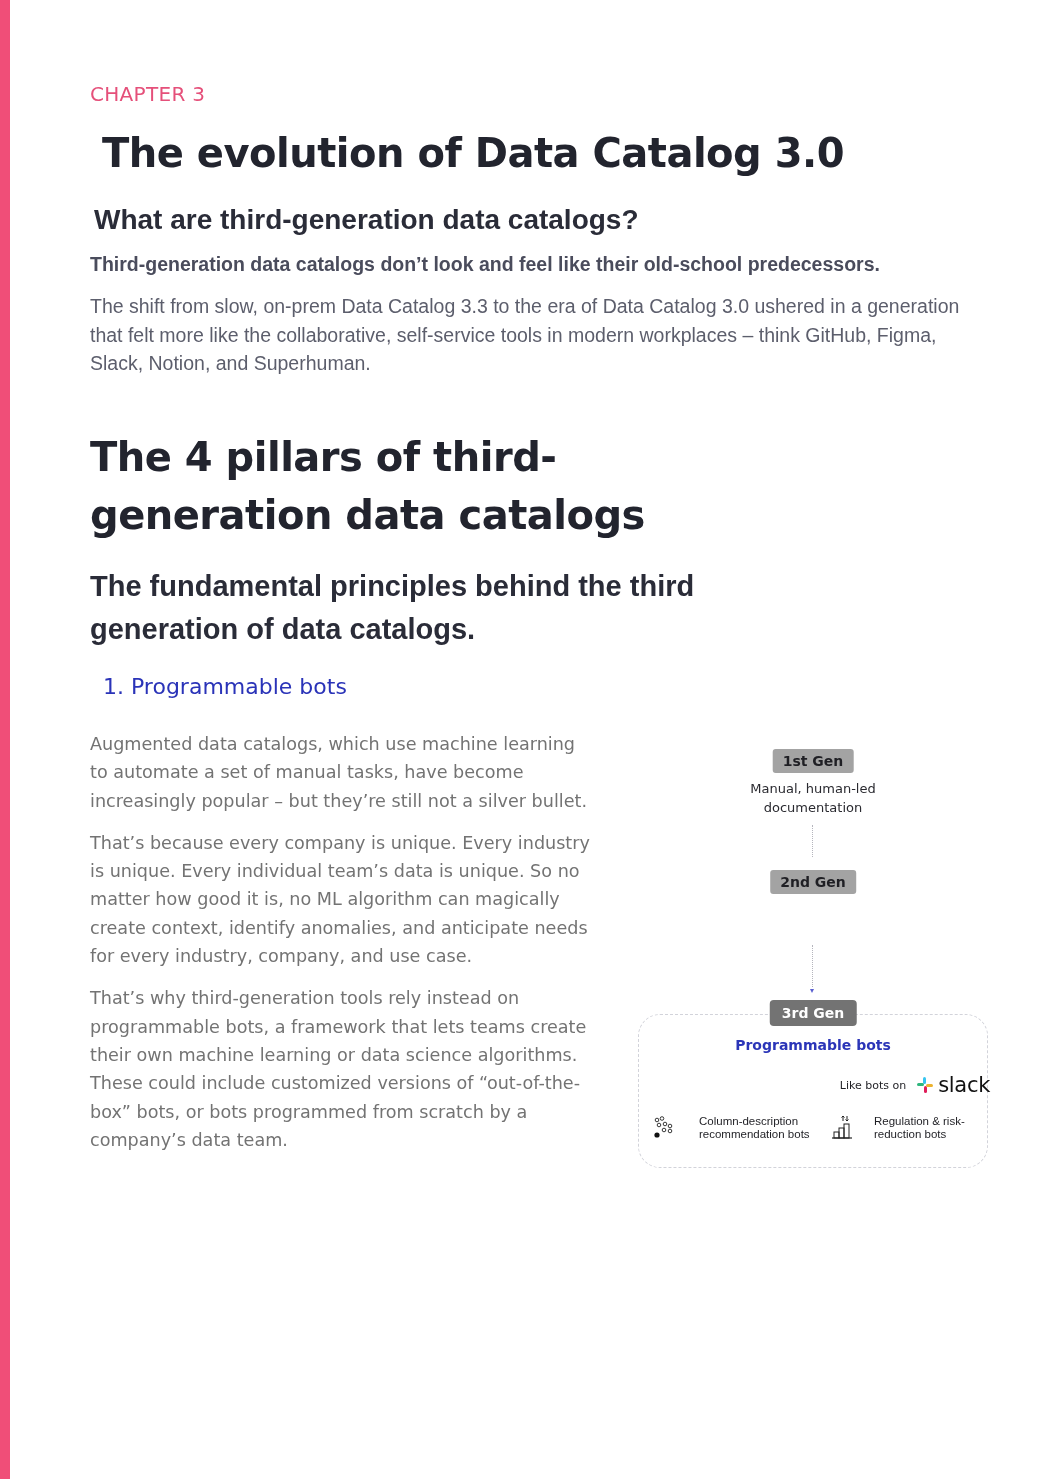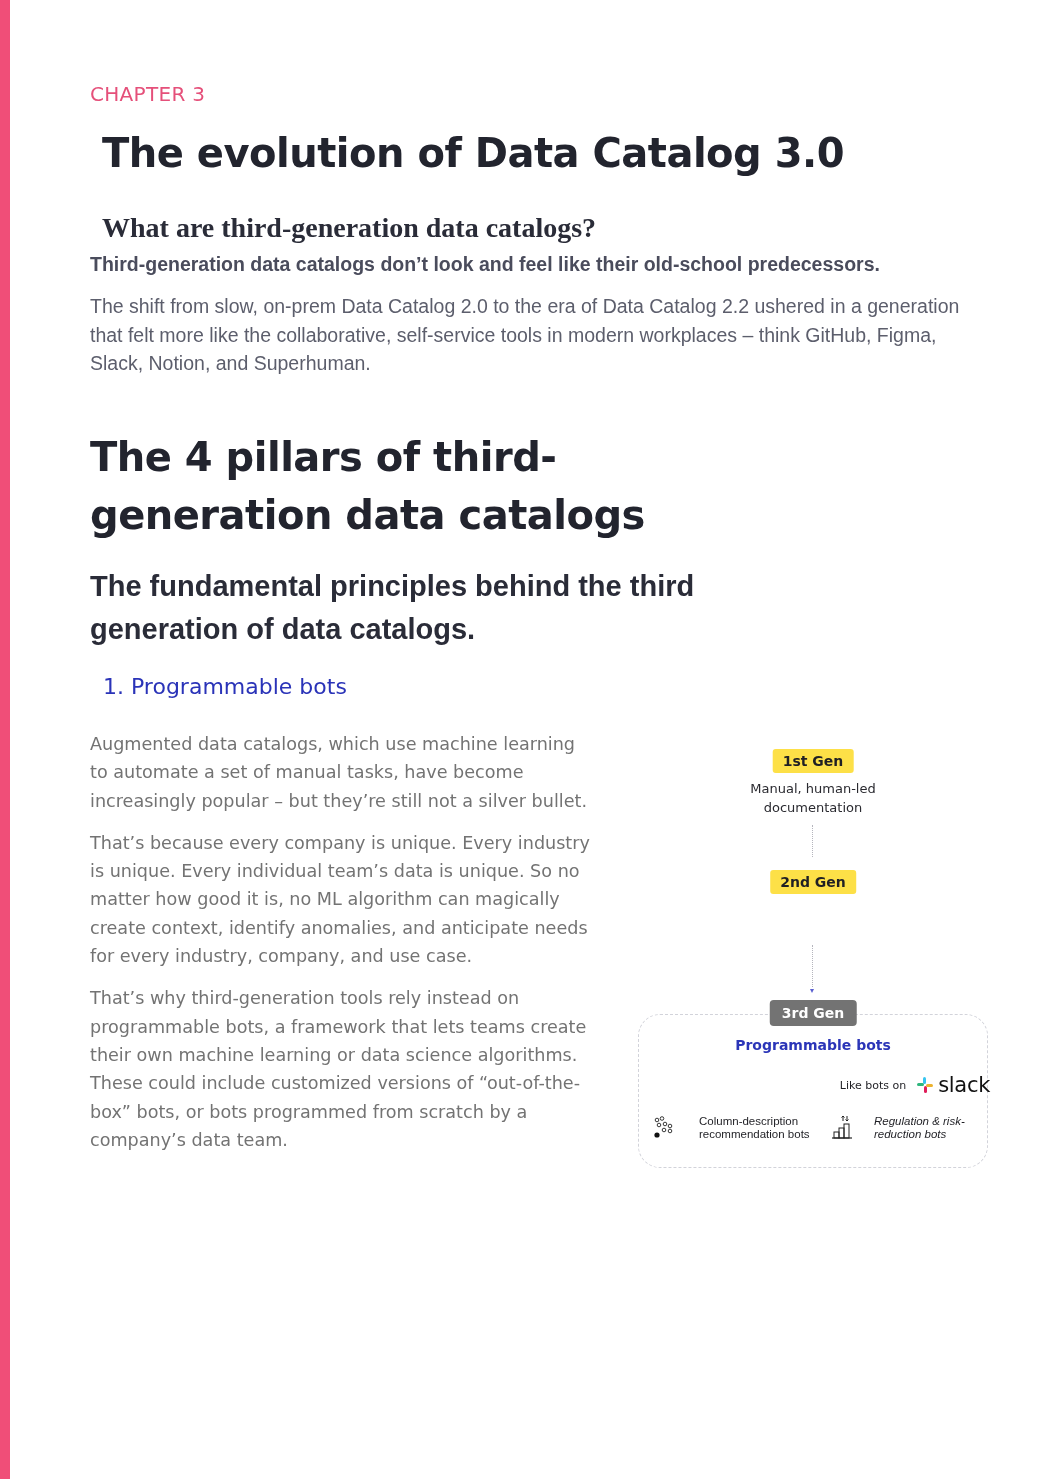--- a/index.html
+++ b/index.html
@@ -1,31 +1,31 @@
 <!DOCTYPE html>
 <html><head>
   <meta charset="utf-8">
   <style>
     html, body { margin: 0; padding: 0; background: #ffffff; }
     body { width: 1042px; height: 1479px; position: relative; overflow: hidden; font-family: "Liberation Sans", sans-serif; }
     .side-bar { position: absolute; left: 0; top: 0; width: 10px; height: 1479px; background: #F04E78; }
     .content { position: absolute; left: 90px; top: 0; width: 880px; }
     .chapter { position: absolute; top: 82px; left: 0; font-size: 20px; color: #E5507A; letter-spacing: 0.3px; font-family: "DejaVu Sans", sans-serif; }
     .title { position: absolute; top: 118px; left: 0; margin: 12px; font-size: 40px; font-weight: bold; color: #22242E; font-family: "DejaVu Sans", sans-serif; letter-spacing: -0.5px; white-space: nowrap; }
-    .h2 { position: absolute; top: 200px; left: 0; margin: 12px; font-size: 28px; font-weight: bold; color: #2A2C38; font-family: Liberation Serif, serif; }
+    .h2 { position: absolute; top: 200px; left: 0; margin: 4px; font-size: 28px; font-weight: bold; color: #2A2C38; font-family: Liberation Sans, sans-serif; }
     .lead { position: absolute; top: 253px; left: 0; font-size: 19.5px; font-weight: bold; color: #4A4C5C; font-family: "Liberation Sans", sans-serif; white-space: nowrap; }
     .intro { position: absolute; top: 292px; left: 0; width: 870px; font-size: 19.5px; line-height: 28.5px; color: #5C5E6C; margin: 0; }
     .h1b { position: absolute; top: 428px; left: 0; margin: 0; font-size: 40px; line-height: 58px; font-weight: bold; color: #22242E; font-family: "DejaVu Sans", sans-serif; letter-spacing: -0.5px; width: 700px; }
     .h3b { position: absolute; top: 565px; left: 0; margin: 0; font-size: 29px; line-height: 43px; font-weight: bold; color: #2A2C38; width: 640px; }
     .pillar { position: absolute; top: 674px; left: 13px; margin: 0; font-size: 22px; color: #2A33B8; font-family: "DejaVu Sans", sans-serif; font-weight: normal; }
     .body-col { position: absolute; top: 717px; left: 0; width: 505px; }
     .body-col p { margin: 13px 0 14px 0; font-size: 19.5px; line-height: 28.3px; color: #737373; font-family: "DejaVu Sans", sans-serif; font-size: 17.6px; }
 
     .diagram { position: absolute; left: 636px; top: 745px; width: 354px; height: 425px; font-family: "DejaVu Sans", sans-serif; }
-    .gen-pill { position: absolute; left: 50%; transform: translateX(-50%); background: #fde047; color: #1F1F24; font-weight: bold; font-size: 14px; padding: 4px 10px; border-radius: 3px; white-space: nowrap; }
+    .gen-pill { position: absolute; left: 50%; transform: translateX(-50%); background: #a3a3a3; color: #1F1F24; font-weight: bold; font-size: 14px; padding: 4px 10px; border-radius: 3px; white-space: nowrap; }
     .gen-desc { position: absolute; left: 0; width: 354px; text-align: center; font-size: 13px; line-height: 19px; color: #2A2A30; }
     .vline { position: absolute; left: 176px; width: 0; border-left: 1px dotted #B5B5BD; }
     .arrow-tip { position: absolute; left: 174px; width: 0; height: 0; border-left: 2.5px solid transparent; border-right: 2.5px solid transparent; border-top: 4px solid #5A5FD0; }
     .gen3-box { position: absolute; left: 2px; top: 269px; width: 348px; height: 152px; border: 1px dashed #D2D3DA; border-radius: 22px; }
     .gen3-pill { position: absolute; left: 50%; top: 255px; transform: translateX(-50%); background: #737373; color: #ffffff; font-weight: bold; font-size: 14px; padding: 5px 12px; border-radius: 4px; white-space: nowrap; z-index: 2; }
     .gen3-title { position: absolute; top: 292px; left: 0; width: 354px; text-align: center; font-size: 14px; font-weight: bold; color: #2B35B8; }
     .slack-row { position: absolute; top: 328px; left: 0; width: 354px; display: flex; justify-content: flex-end; align-items: center; gap: 10px; }
     .slack-row .like { font-size: 11px; color: #1F1F24; }
     .slack-logo { display: flex; align-items: center; gap: 4px; }
     .slack-word { font-size: 21px; font-weight: normal; color: #111; letter-spacing: -0.3px; }
@@ -37,21 +37,21 @@
 <body>
 
 <div class="side-bar"></div>
 
 <div class="content">
   <div class="chapter">CHAPTER 3</div>
   <h1 class="title">The evolution of Data Catalog 3.0</h1>
 
   <h2 class="h2">What are third-generation data catalogs?</h2>
   <div class="lead">Third-generation data catalogs don’t look and feel like their old-school predecessors.</div>
-  <p class="intro">The shift from slow, on-prem Data Catalog 2.0 to the era of Data Catalog 2.2 ushered in a generation that felt more like the collaborative, self-service tools in modern workplaces – think GitHub, Figma, Slack, Notion, and Superhuman.</p>
+  <p class="intro">The shift from slow, on-prem Data Catalog 3.3 to the era of Data Catalog 3.0 ushered in a generation that felt more like the collaborative, self-service tools in modern workplaces – think GitHub, Figma, Slack, Notion, and Superhuman.</p>
 
   <h1 class="h1b">The 4 pillars of third-generation data catalogs</h1>
   <h2 class="h3b">The fundamental principles behind the third generation of data catalogs.</h2>
   <h3 class="pillar">1. Programmable bots</h3>
 
   <div class="body-col">
     <p>Augmented data catalogs, which use machine learning to automate a set of manual tasks, have become increasingly popular – but they’re still not a silver bullet.</p>
     <p>That’s because every company is unique. Every industry is unique. Every individual team’s data is unique. So no matter how good it is, no ML algorithm can magically create context, identify anomalies, and anticipate needs for every industry, company, and use case.</p>
     <p>That’s why third-generation tools rely instead on programmable bots, a framework that lets teams create their own machine learning or data science algorithms. These could include customized versions of “out-of-the-box” bots, or bots programmed from scratch by a company’s data team.</p>
   </div>
@@ -99,16 +99,16 @@
     </div>
     <div class="bot">
       <svg width="24" height="26" viewBox="0 0 24 26">
         <path d="M12 1 L12 6 M10.5 2.5 L12 1 L13.5 2.5" stroke="#222" stroke-width="1" fill="none"></path>
         <path d="M16 1 L16 6 M14.5 4.5 L16 6 L17.5 4.5" stroke="#222" stroke-width="1" fill="none"></path>
         <rect x="3" y="17" width="5" height="6" fill="none" stroke="#222" stroke-width="1"></rect>
         <rect x="8" y="13" width="5" height="10" fill="none" stroke="#222" stroke-width="1"></rect>
         <rect x="13" y="9" width="5" height="14" fill="none" stroke="#222" stroke-width="1"></rect>
         <line x1="1" y1="23" x2="21" y2="23" stroke="#222" stroke-width="1.2"></line>
       </svg>
-      <span class="bot-label" style="width:100px;font-style:italic;">Regulation &amp; risk-reduction bots</span>
+      <span class="bot-label" style="width:100px;">Regulation &amp; risk-reduction bots</span>
     </div>
   </div>
 </div>
 
 </body></html>

